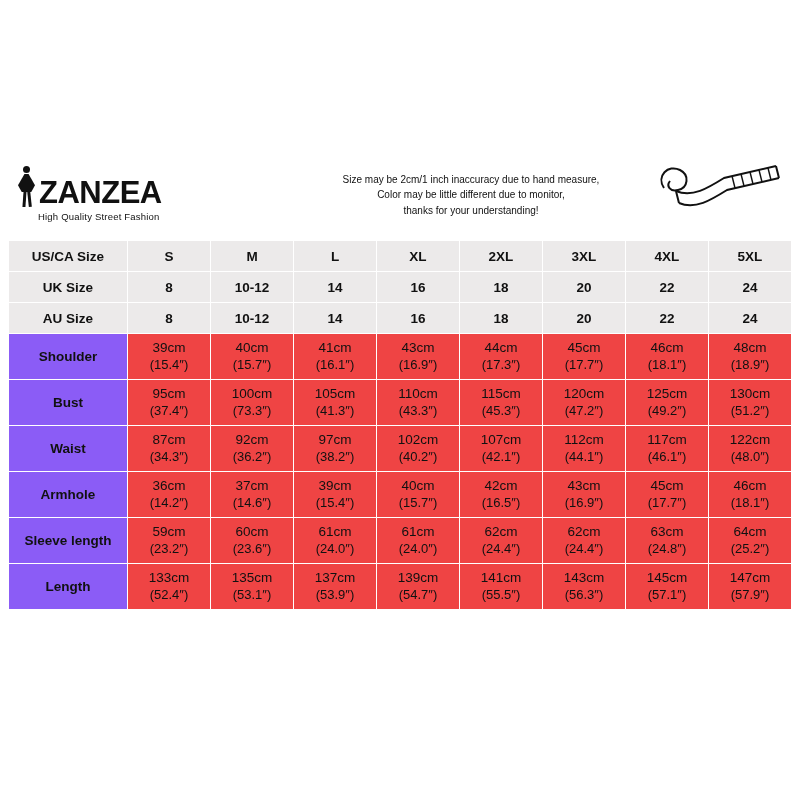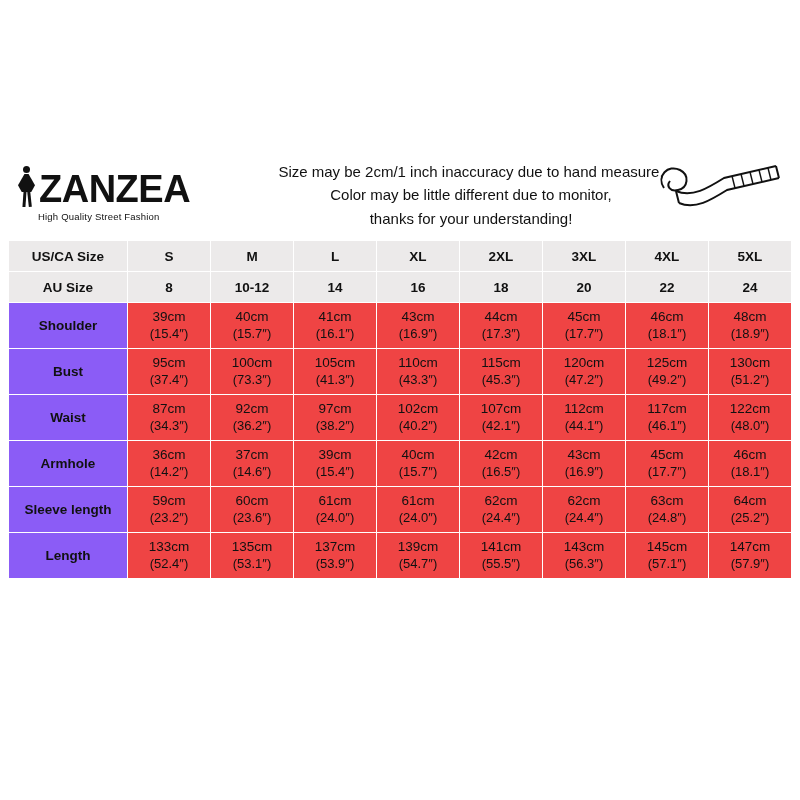--- a/index.html
+++ b/index.html
@@ -79,39 +79,39 @@
   .fig-leg2 {
     position: absolute;
     left: 14px;
     top: 25px;
     width: 3px;
     height: 16px;
     background: #111;
     transform: rotate(-6deg);
   }
   .brand-name {
-    font-size: 38px;
+    font-size: 31px;
     font-weight: bold;
     letter-spacing: -0.5px;
     color: #111;
     line-height: 1;
     font-family: "Liberation Sans", sans-serif;
     margin-left: -1px;
   }
   .brand-tag {
     font-size: 9.5px;
     color: #111;
     letter-spacing: 0.2px;
     margin-top: 3px;
     padding-left: 24px;
   }
   .header-note {
     flex: 1 1 auto;
     text-align: center;
-    font-size: 15px;
+    font-size: 10px;
     color: #111;
     line-height: 1.55;
     padding-right: 40px;
   }
   .tape {
     position: absolute;
     right: 6px;
     top: 8px;
     width: 140px;
     height: 70px;
@@ -213,20 +213,31 @@
           <td>S</td>
           <td>M</td>
           <td>L</td>
           <td>XL</td>
           <td>2XL</td>
           <td>3XL</td>
           <td>4XL</td>
           <td>5XL</td>
         </tr>
 
+        <tr class="head-row">
+          <td class="rowhead">UK Size</td>
+          <td>8</td>
+          <td>10-12</td>
+          <td>14</td>
+          <td>16</td>
+          <td>18</td>
+          <td>20</td>
+          <td>22</td>
+          <td>24</td>
+        </tr>
 
         <tr class="head-row">
           <td class="rowhead">AU Size</td>
           <td>8</td>
           <td>10-12</td>
           <td>14</td>
           <td>16</td>
           <td>18</td>
           <td>20</td>
           <td>22</td>

